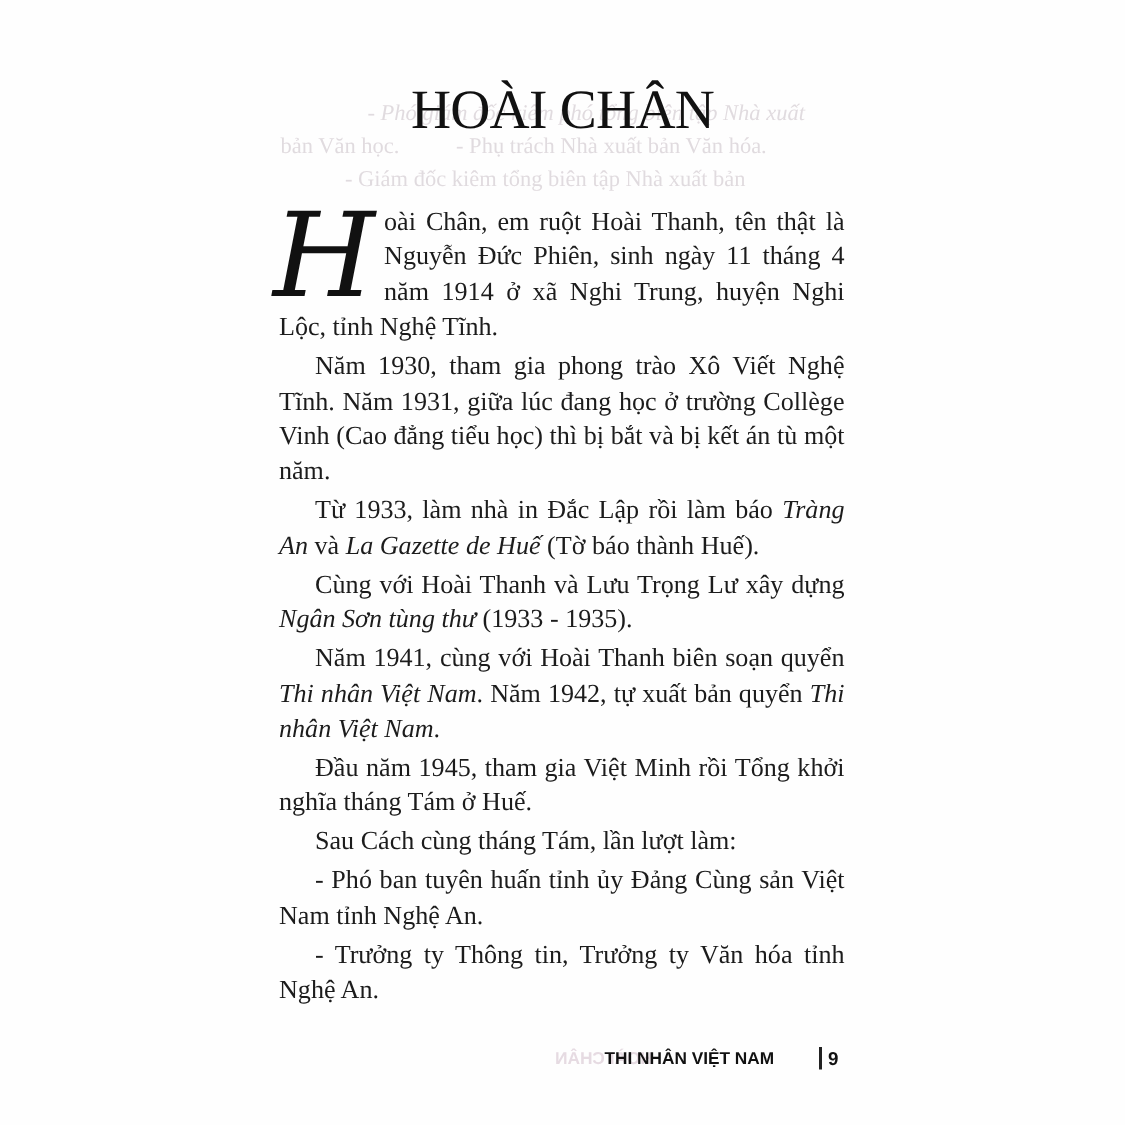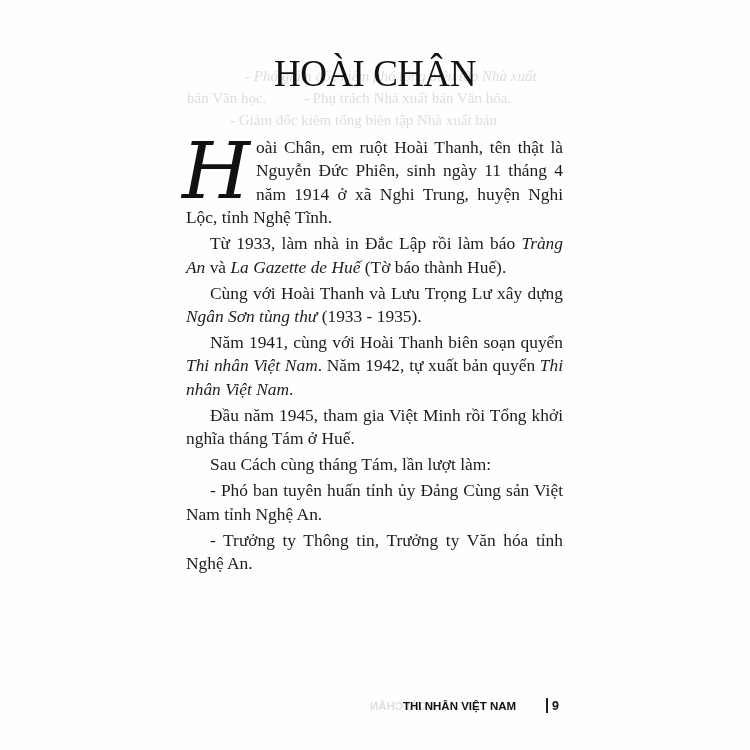--- a/index.html
+++ b/index.html
@@ -43,20 +43,21 @@
   <div class="bleed" style="left:245px; top:68px;font-style:italic;">- Phó giám đốc kiêm phó tổng biên tập Nhà xuất</div>
   <div class="bleed" style="left:187px; top:90px;">bản Văn học.</div>
   <div class="bleed" style="left:230px; top:112px;text-align:center;">- Giám đốc kiêm tổng biên tập Nhà xuất bản</div>
 
   <h1 class="title" style="margin:0;font-weight:normal;">HOÀI CHÂN</h1>
 
   <div class="text">
     <p class="first">
       <span class="dropcap">H</span><span>oài Chân, em ruột Hoài Thanh, tên thật là Nguyễn Đức Phiên, sinh ngày 11 tháng 4 năm 1914 ở xã Nghi Trung, huyện Nghi Lộc, tỉnh Nghệ Tĩnh.</span>
     </p>
+    <p><span>Năm 1930, tham gia phong trào Xô Viết Nghệ Tĩnh. Năm 1931, giữa lúc đang học ở trường Collège Vinh (Cao đẳng tiểu học) thì bị bắt và bị kết án tù một năm.</span></p>
     <p><span>Từ 1933, làm nhà in Đắc Lập rồi làm báo </span><em>Tràng An</em><span> và </span><em>La Gazette de Huế</em><span> (Tờ báo thành Huế).</span></p>
     <p><span>Cùng với Hoài Thanh và Lưu Trọng Lư xây dựng </span><em>Ngân Sơn tùng thư</em><span> (1933 - 1935).</span></p>
     <p><span>Năm 1941, cùng với Hoài Thanh biên soạn quyển </span><em>Thi nhân Việt Nam</em><span>. Năm 1942, tự xuất bản quyển </span><em>Thi nhân Việt Nam</em><span>.</span></p>
     <p><span>Đầu năm 1945, tham gia Việt Minh rồi Tổng khởi nghĩa tháng Tám ở Huế.</span></p>
     <p><span>Sau Cách cùng tháng Tám, lần lượt làm:</span></p>
     <p><span>- Phó ban tuyên huấn tỉnh ủy Đảng Cùng sản Việt Nam tỉnh Nghệ An.</span></p>
     <p><span>- Trưởng ty Thông tin, Trưởng ty Văn hóa tỉnh Nghệ An.</span></p>
   </div>
 
   <div class="footer">

